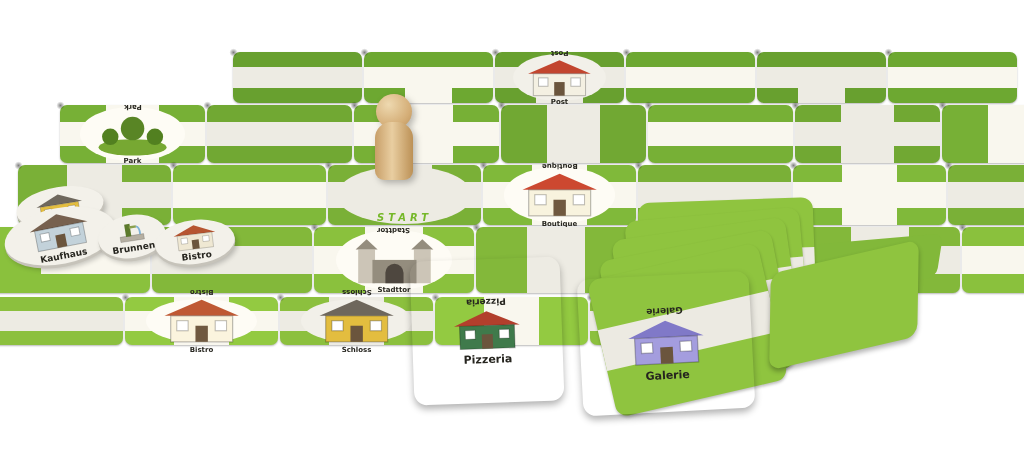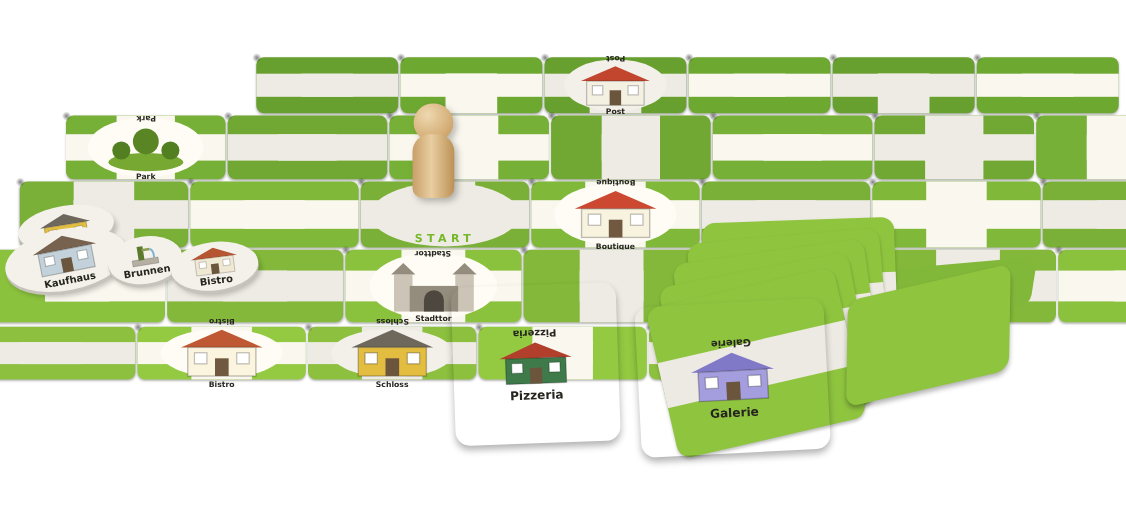--- a/index.html
+++ b/index.html
@@ -169,21 +169,21 @@
       </div>
       <div class="tile" style="left: 18px; top: 165px; width: 153px; height: 60px; background: rgb(122, 176, 55);">
         <div class="seg N" style="background: rgb(237, 235, 227);"></div>
         <div class="seg S" style="background: rgb(237, 235, 227);"></div>
         <div class="seg E" style="background: rgb(237, 235, 227);"></div>
       </div>
       <div class="tile" style="left: 173px; top: 165px; width: 153px; height: 60px; background: rgb(122, 176, 55); filter: brightness(1.05);">
         <div class="seg E" style="background: rgb(237, 235, 227);"></div>
         <div class="seg W" style="background: rgb(237, 235, 227);"></div>
       </div>
-      <div class="tile" style="left: 328px; top: 165px; width: 153px; height: 60px; background: rgb(122, 176, 55);">
+      <div class="tile" style="left: 328px; top: 165px; width: 153px; height: 60px; background: rgb(122, 176, 55); font-style: italic;">
         <div class="start-blob" style="background: rgb(237, 235, 227);"></div>
         <div class="seg N" style="background: rgb(237, 235, 227);"></div>
         <div class="seg E" style="background: rgb(237, 235, 227);"></div>
         <div class="seg W" style="background: rgb(237, 235, 227);"></div>
         <div class="start-label" style="color: rgb(118, 184, 42);">START</div>
       </div>
       <div class="tile" style="left: 483px; top: 165px; width: 153px; height: 60px; background: rgb(122, 176, 55); filter: brightness(1.05);">
         <div class="seg N" style="background: rgb(237, 235, 227);"></div>
         <div class="seg S" style="background: rgb(237, 235, 227);"></div>
         <div class="seg E" style="background: rgb(237, 235, 227);"></div>

